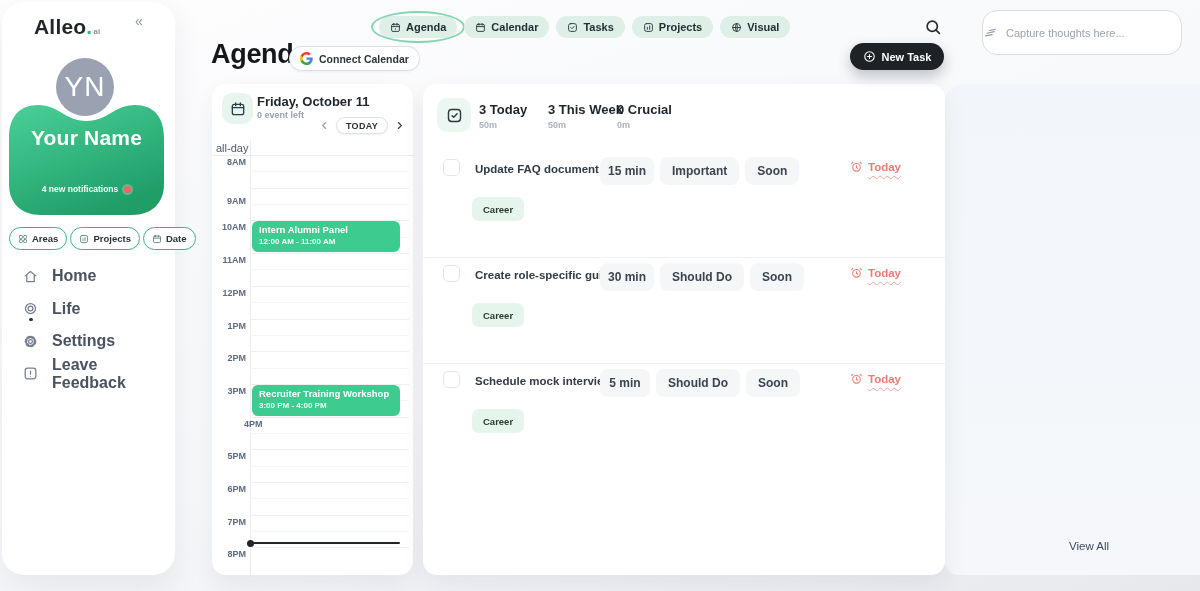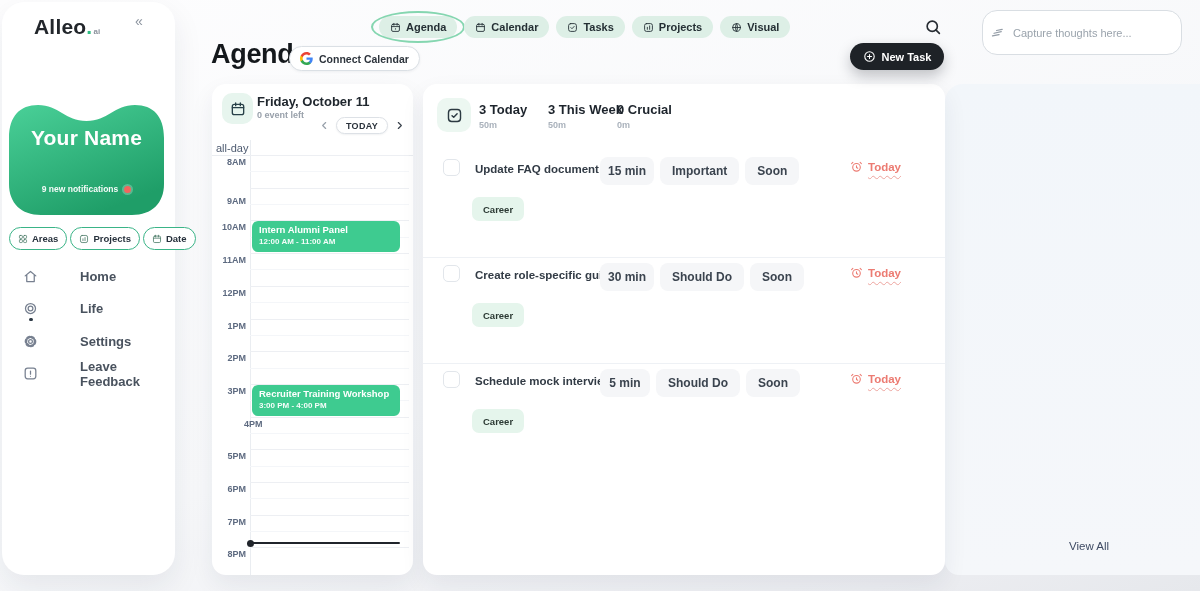--- a/index.html
+++ b/index.html
@@ -30,40 +30,40 @@
   .notif-row { margin-top:34px; display:flex; align-items:center; justify-content:center; gap:6px; }
   .notif-text { font-size:8.5px; font-weight:600; color:rgba(255,255,255,.95); }
   .notif-dot { width:7px; height:7px; border-radius:50%; background:#f2665e; box-shadow:0 0 0 2px rgba(255,255,255,.25); }
   .filters { position:absolute; left:7px; top:225px; display:flex; gap:3px; z-index:4; }
   .filter-pill { display:flex; align-items:center; gap:4px; height:23px; padding:0 8px;
     background:#fff; border:1px solid #3ab487; border-radius:12px; font-size:9.5px; font-weight:700; color:#27313c; cursor:pointer; }
   .filter-pill .ico { width:10px; height:10px; color:#51806c; }
   .side-menu { position:absolute; left:21px; top:258px; }
   .menu-item { display:flex; align-items:center; gap:14px; height:32.5px; cursor:pointer; }
   .menu-item .icowrap { position:relative; width:15px; height:15px; color:#778090; }
-  .menu-item .lbl { font-size:13px; font-weight:600; color:#49525e;margin-left:28px; }
+  .menu-item .lbl { font-size:16px; font-weight:600; color:#49525e; }
   .menu-item .active-dot { position:absolute; left:6px; bottom:-5px; width:3.5px; height:3.5px; border-radius:50%; background:#2c3844; }
 
   
   .nav-tabs { position:absolute; left:379px; top:16px; display:flex; gap:7px; z-index:5; }
   .tab { position:relative; display:flex; align-items:center; gap:5px; height:22px; padding:0 11px;
     background:#ddefe6; border-radius:12px; font-size:11px; font-weight:700; color:#242f34; cursor:pointer; }
   .tab .ico { width:11px; height:11px; color:#2a363b; }
   .tab.active::before { content:""; position:absolute; inset:-5px -8px; border:2px solid #85d6b0;
     border-radius:50%; pointer-events:none; }
 
   
   .page-title { position:absolute; left:211px; top:39px; font-size:27px; font-weight:800; color:#14181c; letter-spacing:-.3px; }
   .connect-btn { position:absolute; left:289px; top:46px; height:25px; display:flex; align-items:center; gap:6px;
     padding:0 10px; background:#fff; border:1px solid #dbe0e5; border-radius:13px;
     box-shadow:0 1px 3px rgba(20,30,50,.06); font-size:10.5px; font-weight:700; color:#2d343c; cursor:pointer; }
   .connect-btn .ico { width:13px; height:13px; }
   .search-btn { position:absolute; left:924px; top:18px; width:18px; height:18px; color:#272c33; cursor:pointer; }
   .capture-box { position:absolute; left:982px; top:10px; width:200px; height:45px; background:#fff;
-    border:1px solid #d9dee3; border-radius:15px; display:flex; align-items:center; gap:8px; padding:0 7px; }
+    border:1px solid #d9dee3; border-radius:15px; display:flex; align-items:center; gap:8px; padding:0 0; }
   .capture-box .ico { width:15px; height:15px; color:#939ca6; }
   .capture-box input { border:none; outline:none; flex:1; font-size:11px; font-family:inherit; color:#3a424c; background:transparent; }
   .capture-box input::placeholder { color:#9aa3ac; }
   .newtask-btn { position:absolute; left:850px; top:43px; width:94px; height:27px; background:#1e2227; color:#fff;
     border-radius:14px; display:flex; align-items:center; justify-content:center; gap:6px;
     font-size:11px; font-weight:700; box-shadow:0 6px 14px rgba(20,25,35,.25); cursor:pointer; z-index:6; }
   .newtask-btn .ico { width:13px; height:13px; }
 
   
   .cal-panel { position:absolute; left:212px; top:84px; width:201px; height:491px; background:#fff;
@@ -134,24 +134,25 @@
 
   <svg class="card-shape" viewBox="0 0 159 128">
     <defs>
       <linearGradient id="cardgrad" x1="0" y1="0" x2="0.55" y2="1">
         <stop offset="0" stop-color="#4ad098"></stop>
           <stop offset="1" stop-color="#1f9e68"></stop>
       </linearGradient>
     </defs>
     <path d="M2,50 C2,28 13,17 31,17 C52,17 58,33 79.5,33 C101,33 107,17 128,17 C146,17 157,28 157,50 L157,96 C157,115 145,127 125,127 L34,127 C14,127 2,115 2,96 Z" fill="url(#cardgrad)"></path>
   </svg>
+  <div class="avatar">YN</div>
   <div class="card-overlay">
     <div class="user-name">Your Name</div>
     <div class="notif-row">
-      <span class="notif-text">9 new notifications</span>
+      <span class="notif-text">4 new notifications</span>
       <span class="notif-dot"></span>
     </div>
   </div>
 
   <div class="filters" id="filter-pills">
       <div class="filter-pill">
         <span class="ico" style="width: 10px; height: 10px;">
           <svg viewBox="0 0 24 24" fill="none" stroke="currentColor" stroke-width="2" stroke-linecap="round" stroke-linejoin="round">
             <rect x="3.5" y="3.5" width="7" height="7" rx="1.8"></rect>
             <rect x="13.5" y="3.5" width="7" height="7" rx="1.8"></rect>

